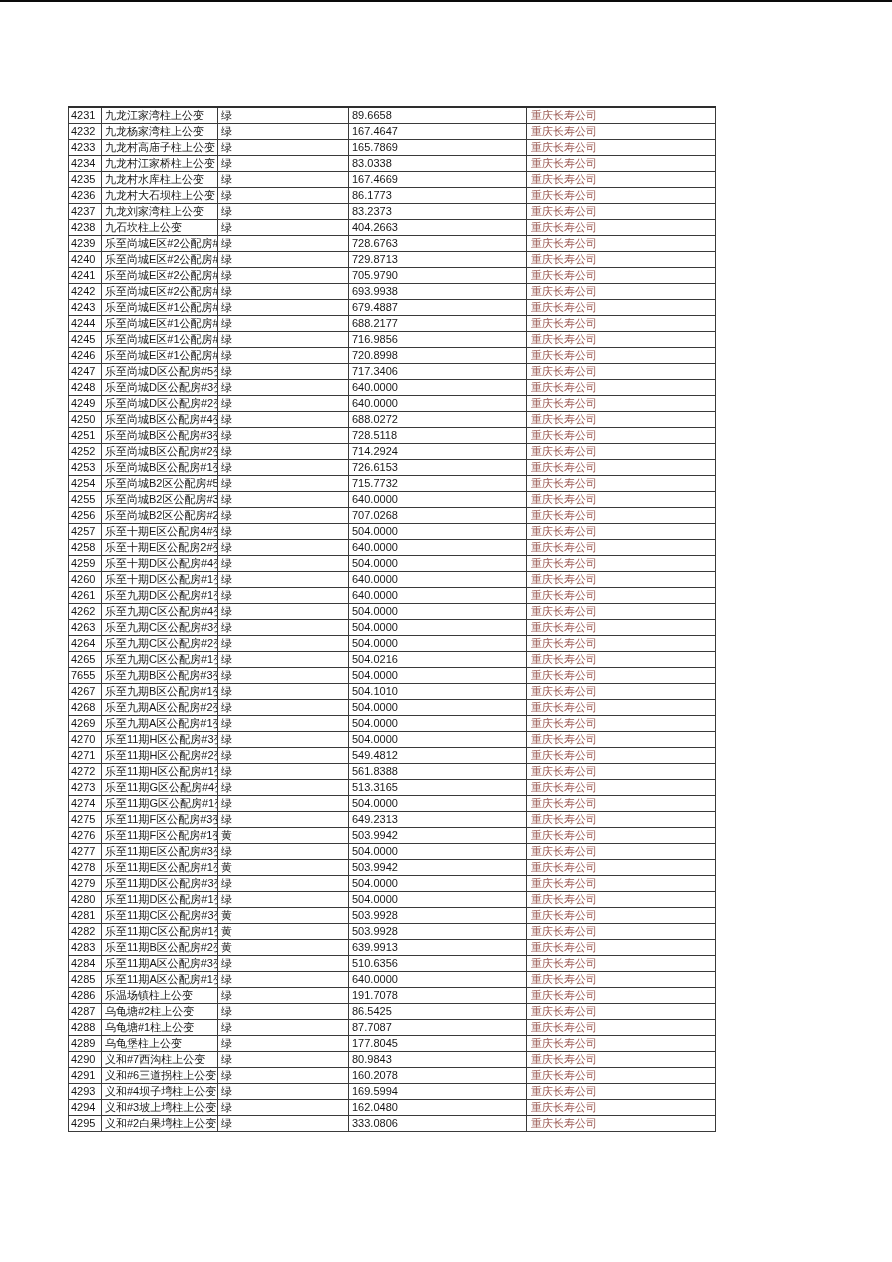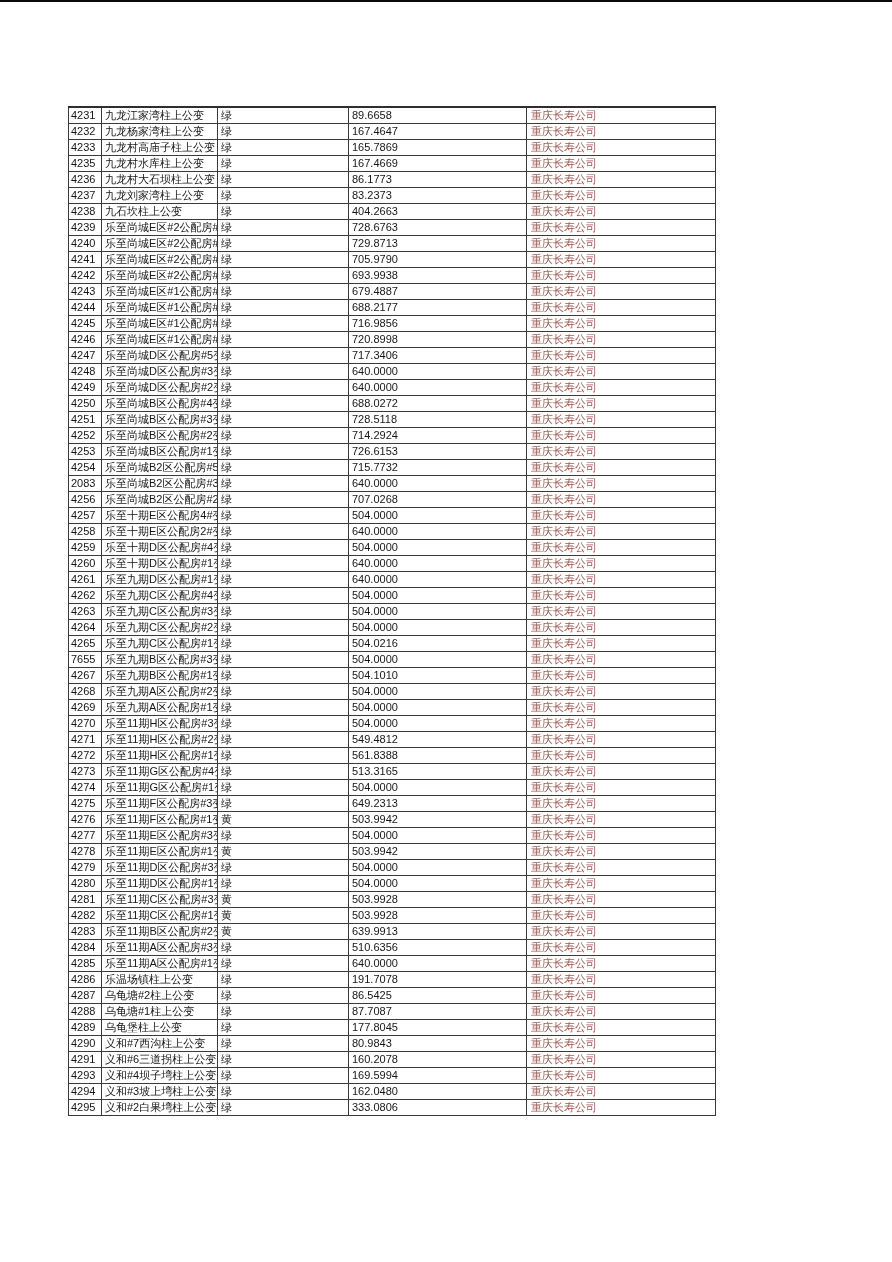--- a/index.html
+++ b/index.html
@@ -77,20 +77,27 @@
         <td class="c-company">重庆长寿公司</td>
       </tr>
       <tr>
         <td class="c-rownum">4233</td>
         <td class="c-name">九龙村高庙子柱上公变</td>
         <td class="c-status">绿</td>
         <td class="c-value">165.7869</td>
         <td class="c-company">重庆长寿公司</td>
       </tr>
       <tr>
+        <td class="c-rownum">4234</td>
+        <td class="c-name">九龙村江家桥柱上公变</td>
+        <td class="c-status">绿</td>
+        <td class="c-value">83.0338</td>
+        <td class="c-company">重庆长寿公司</td>
+      </tr>
+      <tr>
         <td class="c-rownum">4235</td>
         <td class="c-name">九龙村水库柱上公变</td>
         <td class="c-status">绿</td>
         <td class="c-value">167.4669</td>
         <td class="c-company">重庆长寿公司</td>
       </tr>
       <tr>
         <td class="c-rownum">4236</td>
         <td class="c-name">九龙村大石坝柱上公变</td>
         <td class="c-status">绿</td>
@@ -217,21 +224,21 @@
         <td class="c-company">重庆长寿公司</td>
       </tr>
       <tr>
         <td class="c-rownum">4254</td>
         <td class="c-name">乐至尚城B2区公配房#5变</td>
         <td class="c-status">绿</td>
         <td class="c-value">715.7732</td>
         <td class="c-company">重庆长寿公司</td>
       </tr>
       <tr>
-        <td class="c-rownum">2083</td>
+        <td class="c-rownum">4255</td>
         <td class="c-name">乐至尚城B2区公配房#3变</td>
         <td class="c-status">绿</td>
         <td class="c-value">640.0000</td>
         <td class="c-company">重庆长寿公司</td>
       </tr>
       <tr>
         <td class="c-rownum">4256</td>
         <td class="c-name">乐至尚城B2区公配房#2变</td>
         <td class="c-status">绿</td>
         <td class="c-value">707.0268</td>

